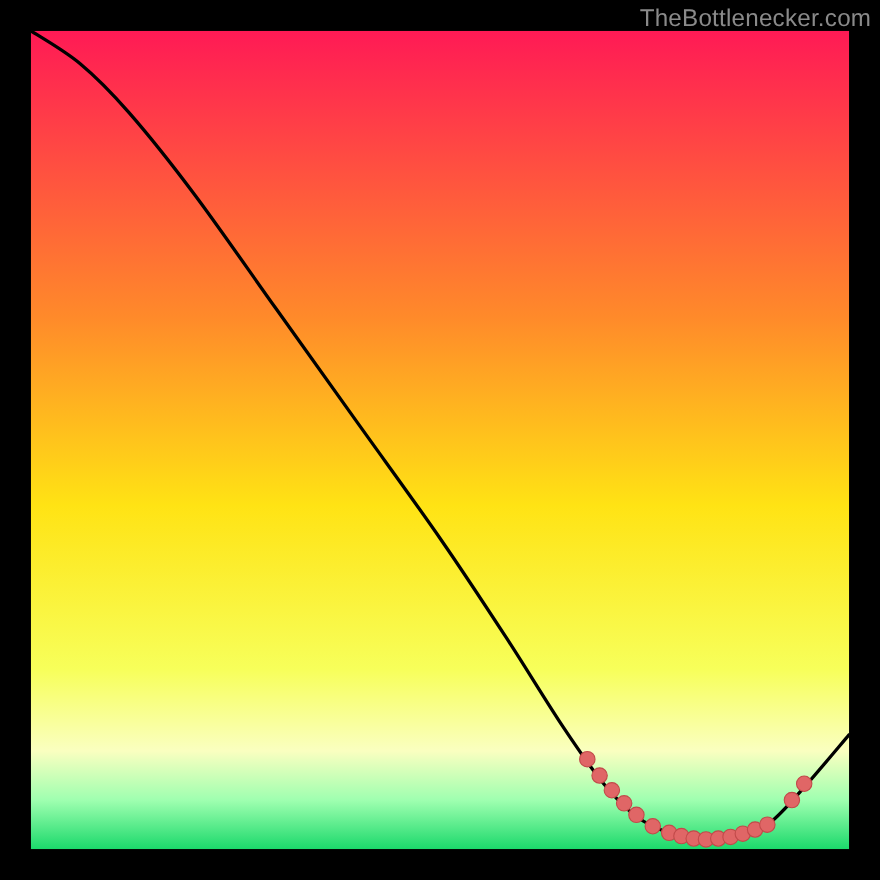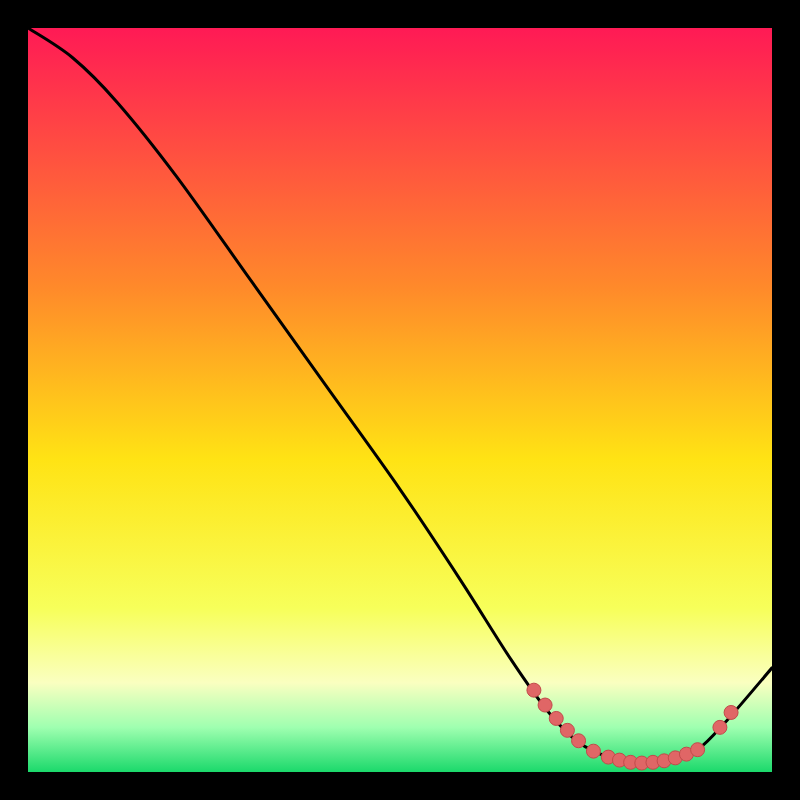--- a/index.html
+++ b/index.html
@@ -28,20 +28,21 @@
     height: 744px;
     background: #000; 
   }
   svg { display: block; }
 </style>
 </head>
 <body>
 
 <div class="stage">
 
+  <div class="attribution">TheBottlenecker.com</div>
 
   <div class="plot-frame">
     <svg id="plot-svg" width="744" height="744" viewBox="0 0 744 744">
       <defs>
         <linearGradient id="bg-grad" x1="0" y1="0" x2="0" y2="1">
           <stop id="g0" offset="0%" stop-color="#ff1a55"></stop>
           <stop id="g1" offset="35%" stop-color="#ff8a2a"></stop>
           <stop id="g2" offset="58%" stop-color="#ffe314"></stop>
           <stop id="g3" offset="78%" stop-color="#f7ff5a"></stop>
           <stop id="g4" offset="88%" stop-color="#faffc0"></stop>

